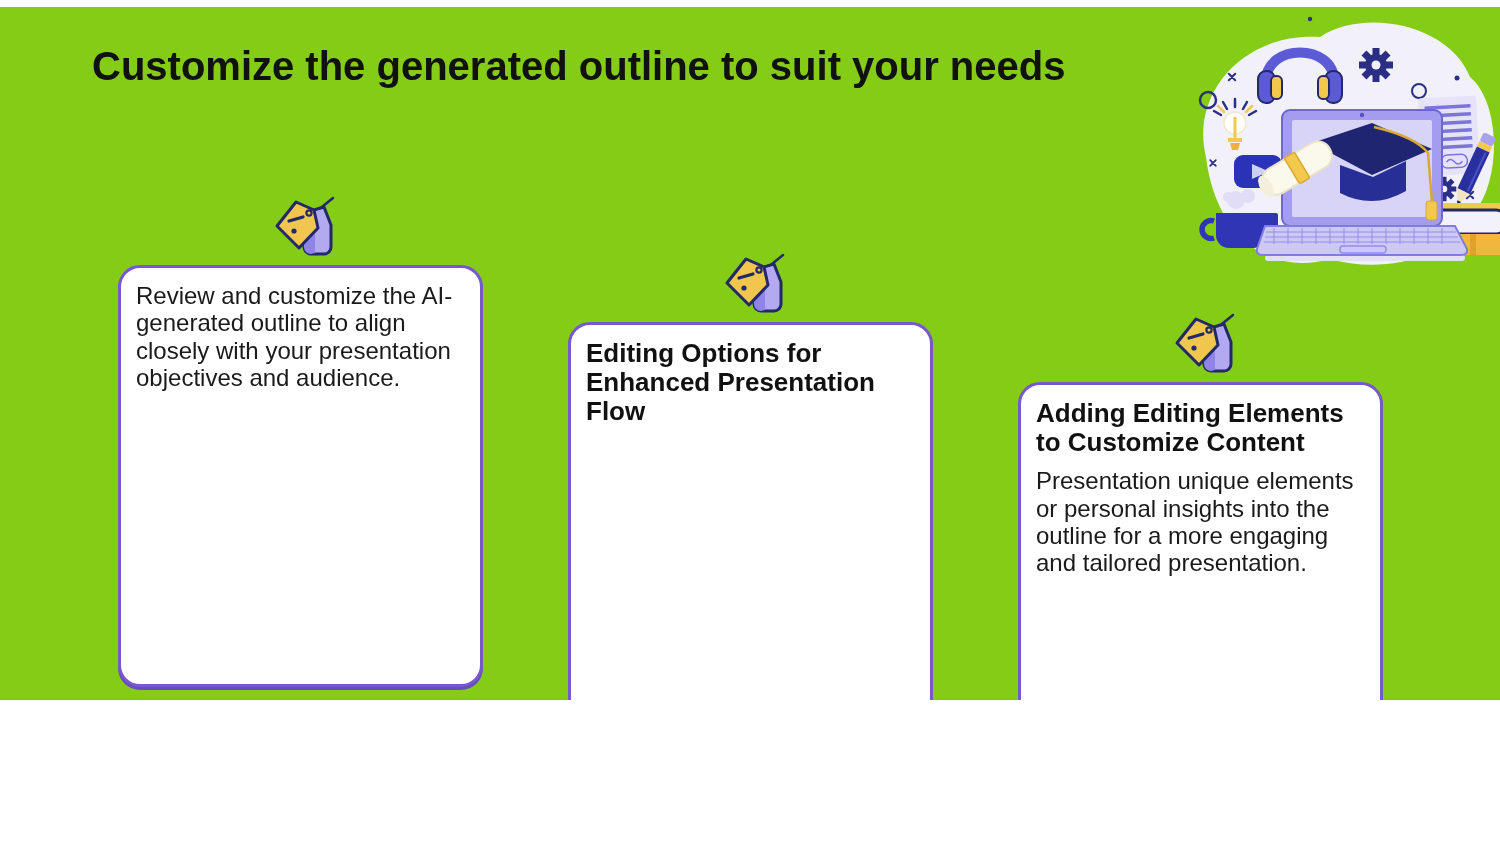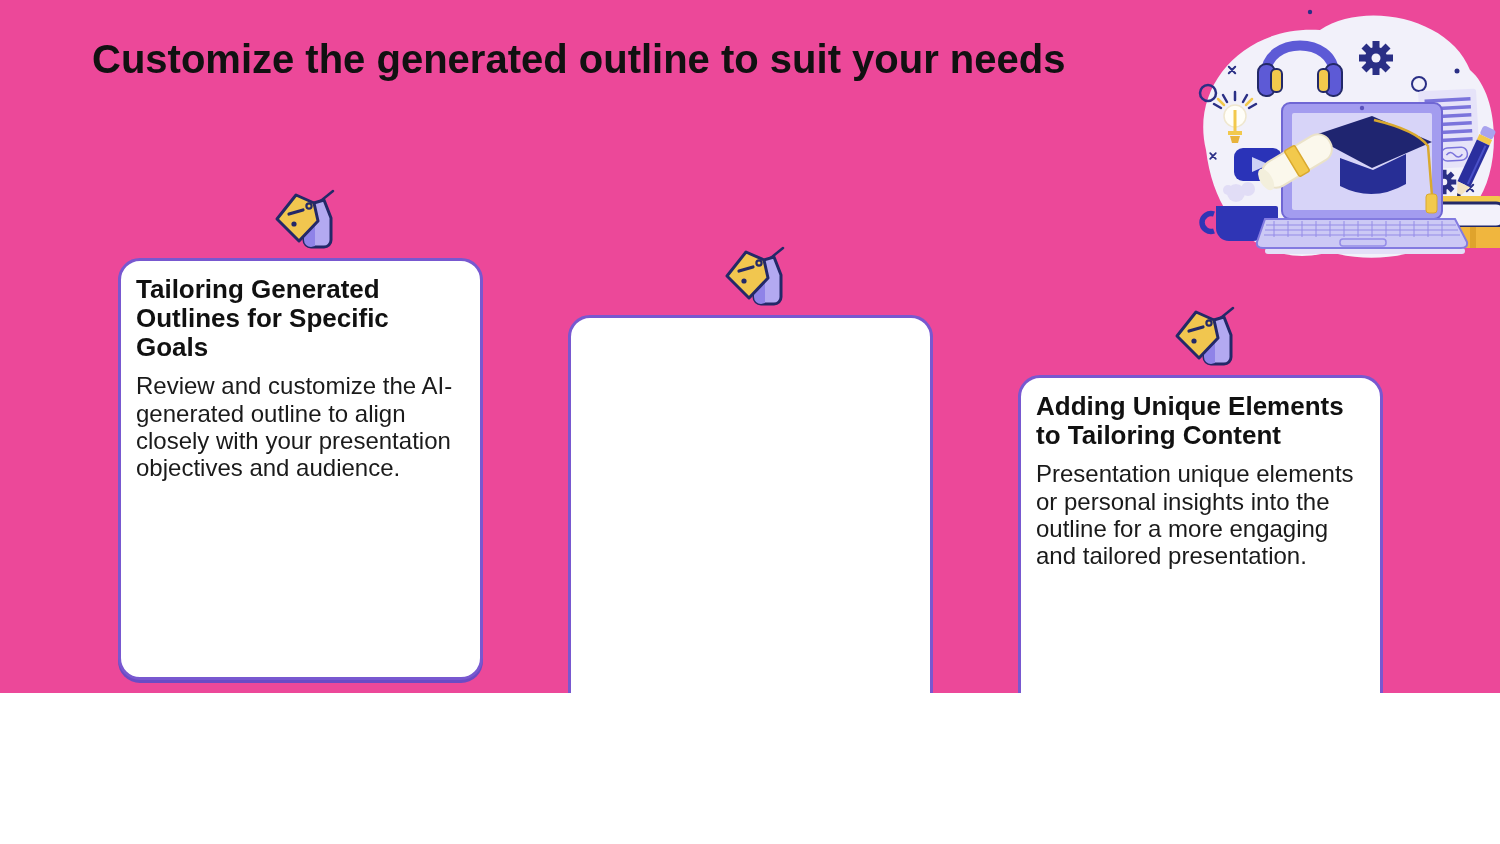--- a/index.html
+++ b/index.html
@@ -1,18 +1,18 @@
 <!DOCTYPE html>
 <html><head>
 <meta charset="utf-8">
 <style>
   html,body{margin:0;padding:0;background:#ffffff;}
   .slide{
-    position:relative;width:1500px;height:693px;background:#ec4899;
-    overflow:hidden;font-family:"Liberation Sans",sans-serif;color:#111;
+    position:relative;width:1500px;height:693px;background:#84cc16;
+    overflow:hidden;font-family:"Liberation Sans",sans-serif;color:#111;margin-top:7px;
   }
   .slide-title{
     position:absolute;left:92px;top:38px;margin:0;max-width:990px;
     font-size:40px;line-height:1.08;font-weight:bold;color:#111;
   }
   .card{
     position:absolute;box-sizing:border-box;width:365px;
     background:#fff;border:3px solid #7858D0;border-radius:22px;
     box-shadow:0 3px 0 0 #6A4BC4;
     padding:14px 15px;overflow:visible;
@@ -163,35 +163,35 @@
       </g>
     </svg>
   </div>
 
   <section class="card card-1">
     <span class="tag-wrap">
       <svg viewBox="0 0 70 64" width="70" height="64">
           <use href="#tagicon"></use>
         </svg>
     </span>
-    <h2>Tailoring Generated Outlines for Specific Goals</h2>
     <p>Review and customize the AI-generated outline to align closely with your presentation objectives and audience.</p>
   </section>
 
   <section class="card card-2">
     <span class="tag-wrap">
       <svg viewBox="0 0 70 64" width="70" height="64">
           <use href="#tagicon"></use>
         </svg>
     </span>
+    <h2>Editing Options for Enhanced Presentation Flow</h2>
   </section>
 
   <section class="card card-3">
     <span class="tag-wrap">
       <svg viewBox="0 0 70 64" width="70" height="64">
           <use href="#tagicon"></use>
         </svg>
     </span>
-    <h2>Adding Unique Elements to Tailoring Content</h2>
+    <h2>Adding Editing Elements to Customize Content</h2>
     <p>Presentation unique elements or personal insights into the outline for a more engaging and tailored presentation.</p>
   </section>
 
 </div>
 
 </body></html>

